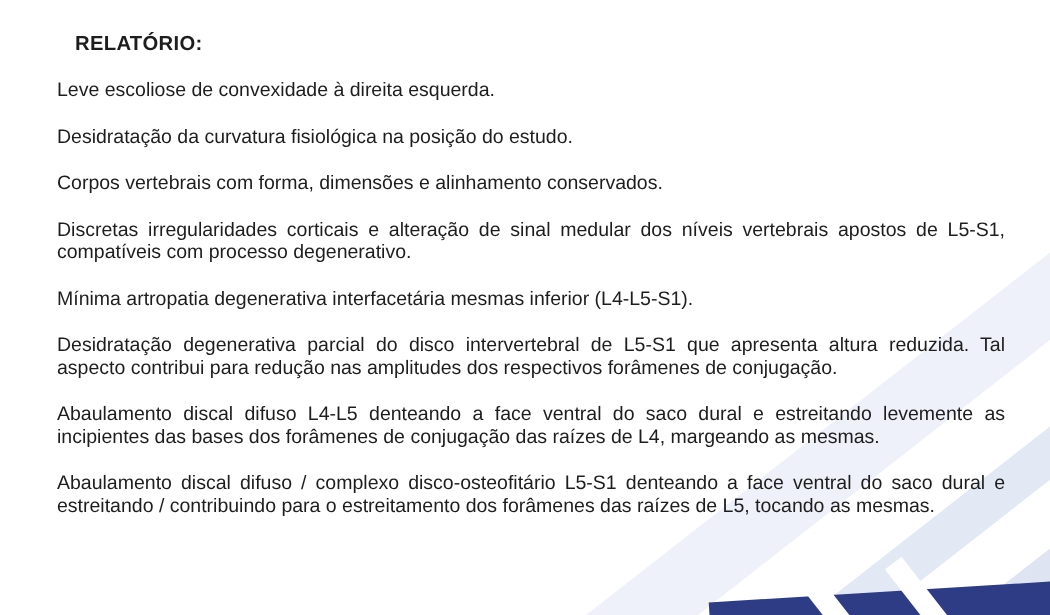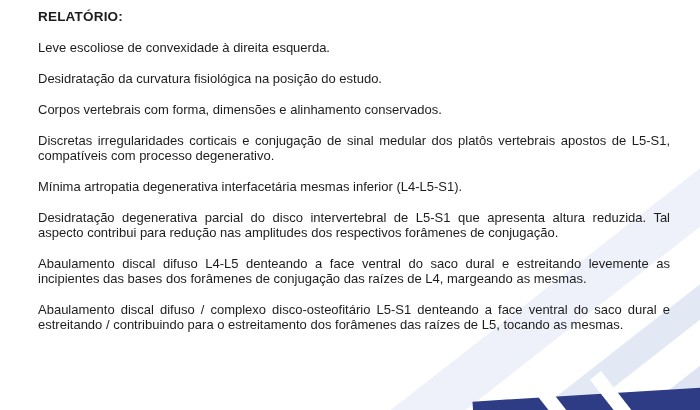--- a/index.html
+++ b/index.html
@@ -55,21 +55,21 @@
     top: 9px;
     width: 632px;
     z-index: 2;
     color: #1d1d1d;
     font-size: 13px;
     line-height: 15px;
   }
   .report-title {
     font-size: 13.5px;
     font-weight: bold;
-    margin: 0;
+    margin: 12px;
     letter-spacing: 0.2px;
   }
   .content p {
     margin: 16px 0 14px 0;
     text-align: justify;
   }
 </style>
 </head>
 <body>
 
@@ -80,20 +80,20 @@
   <div class="stripe stripe-corner"></div>
   <div class="stripe navy-band"></div>
   <div class="stripe band-slit band-slit-1"></div>
   <div class="stripe band-slit band-slit-2"></div>
 
   <div class="content">
     <div class="report-title">RELATÓRIO:</div>
     <p>Leve escoliose de convexidade à direita esquerda.</p>
     <p>Desidratação da curvatura fisiológica na posição do estudo.</p>
     <p>Corpos vertebrais com forma, dimensões e alinhamento conservados.</p>
-    <p>Discretas irregularidades corticais e conjugação de sinal medular dos platôs vertebrais apostos de L5-S1, compatíveis com processo degenerativo.</p>
+    <p>Discretas irregularidades corticais e alteração de sinal medular dos níveis vertebrais apostos de L5-S1, compatíveis com processo degenerativo.</p>
     <p>Mínima artropatia degenerativa interfacetária mesmas inferior (L4-L5-S1).</p>
     <p>Desidratação degenerativa parcial do disco intervertebral de L5-S1 que apresenta altura reduzida. Tal aspecto contribui para redução nas amplitudes dos respectivos forâmenes de conjugação.</p>
     <p>Abaulamento discal difuso L4-L5 denteando a face ventral do saco dural e estreitando levemente as incipientes das bases dos forâmenes de conjugação das raízes de L4, margeando as mesmas.</p>
     <p>Abaulamento discal difuso / complexo disco-osteofitário L5-S1 denteando a face ventral do saco dural e estreitando / contribuindo para o estreitamento dos forâmenes das raízes de L5, tocando as mesmas.</p>
   </div>
 
 </div>
 
 </body></html>

